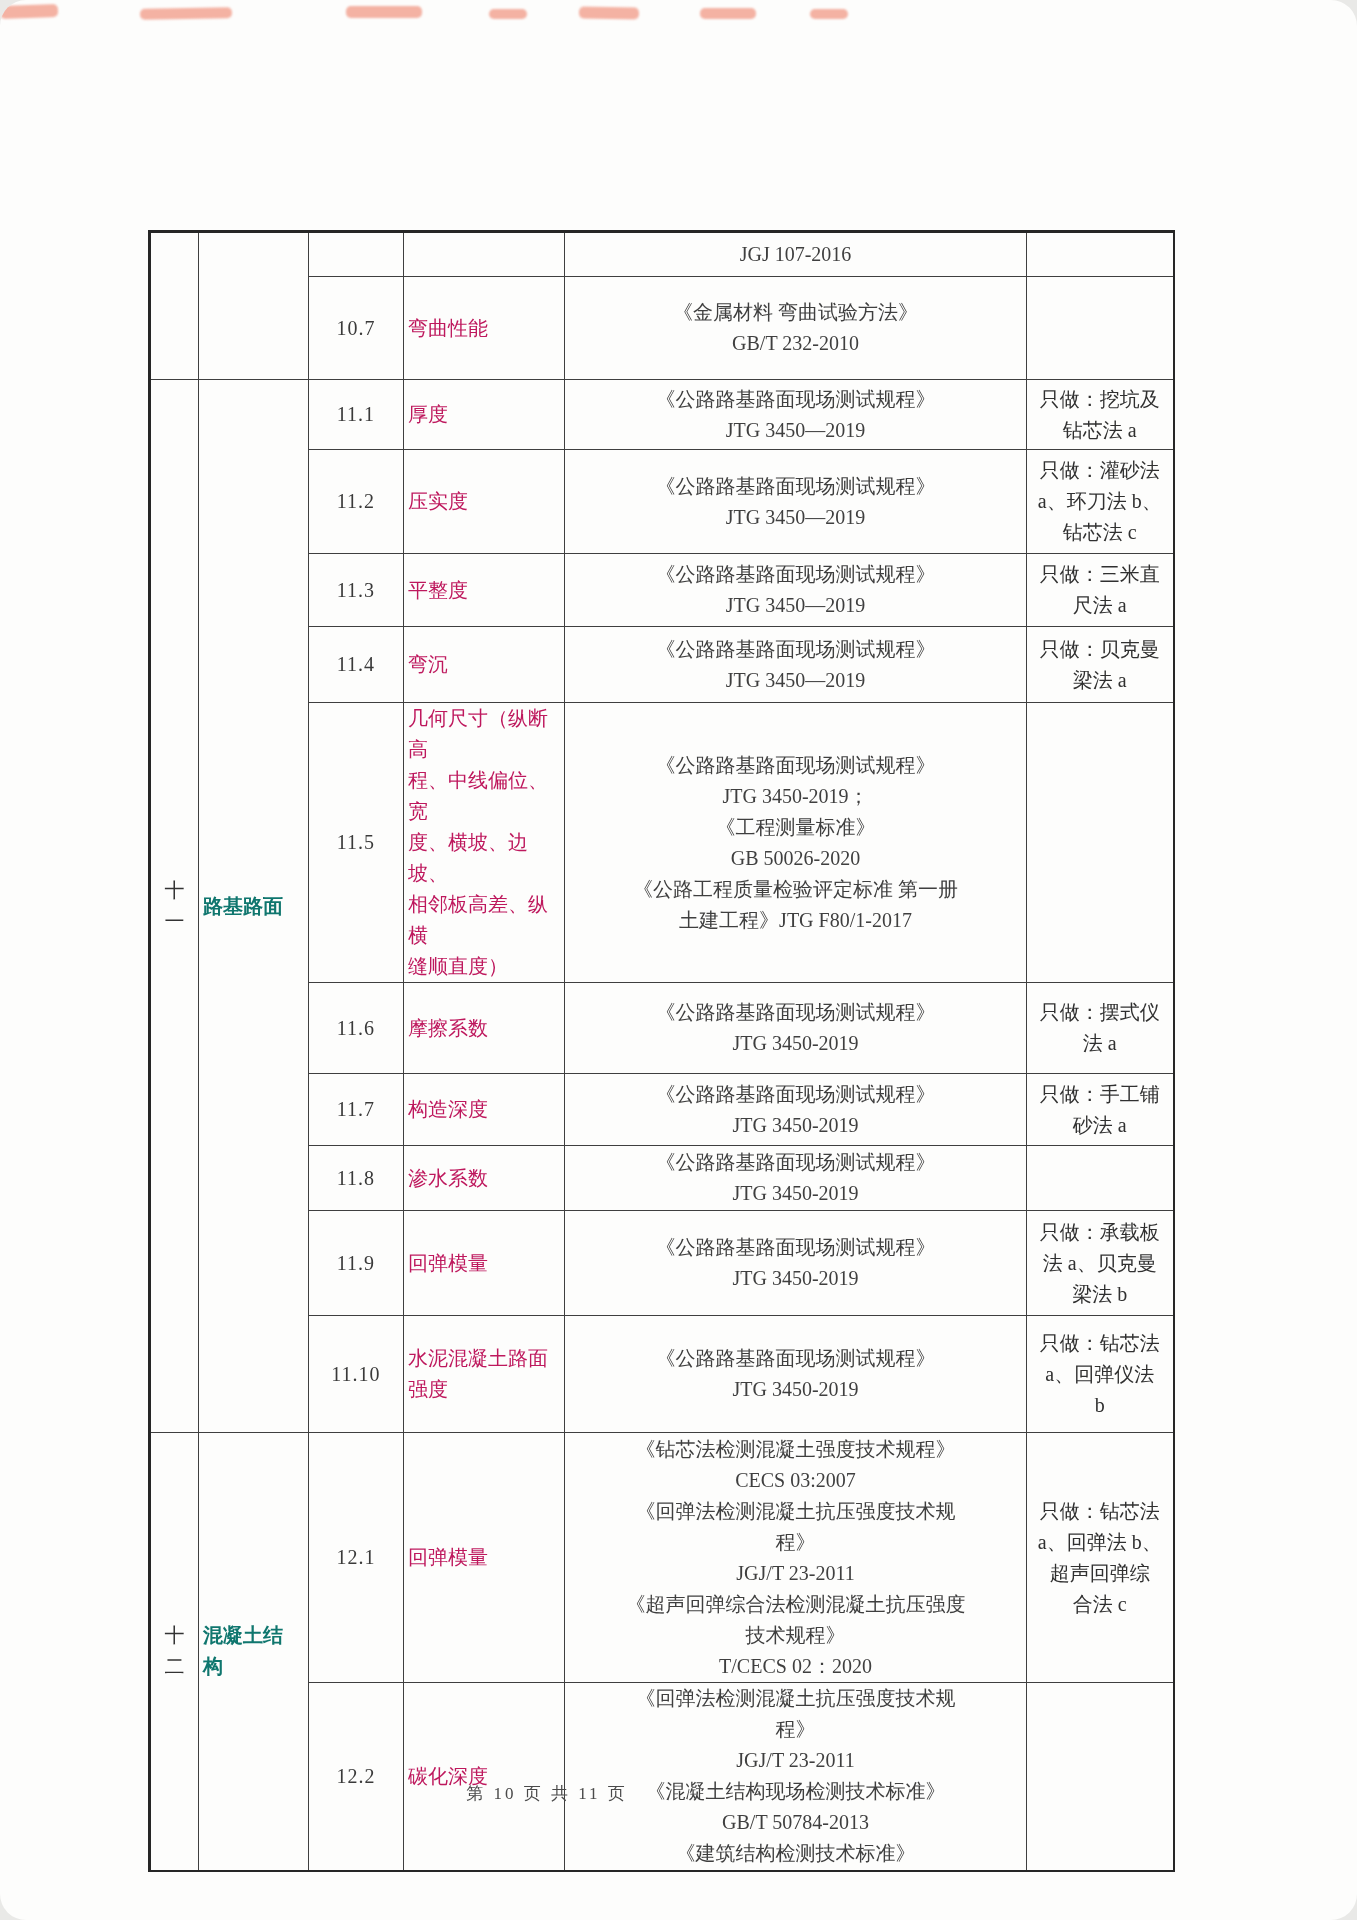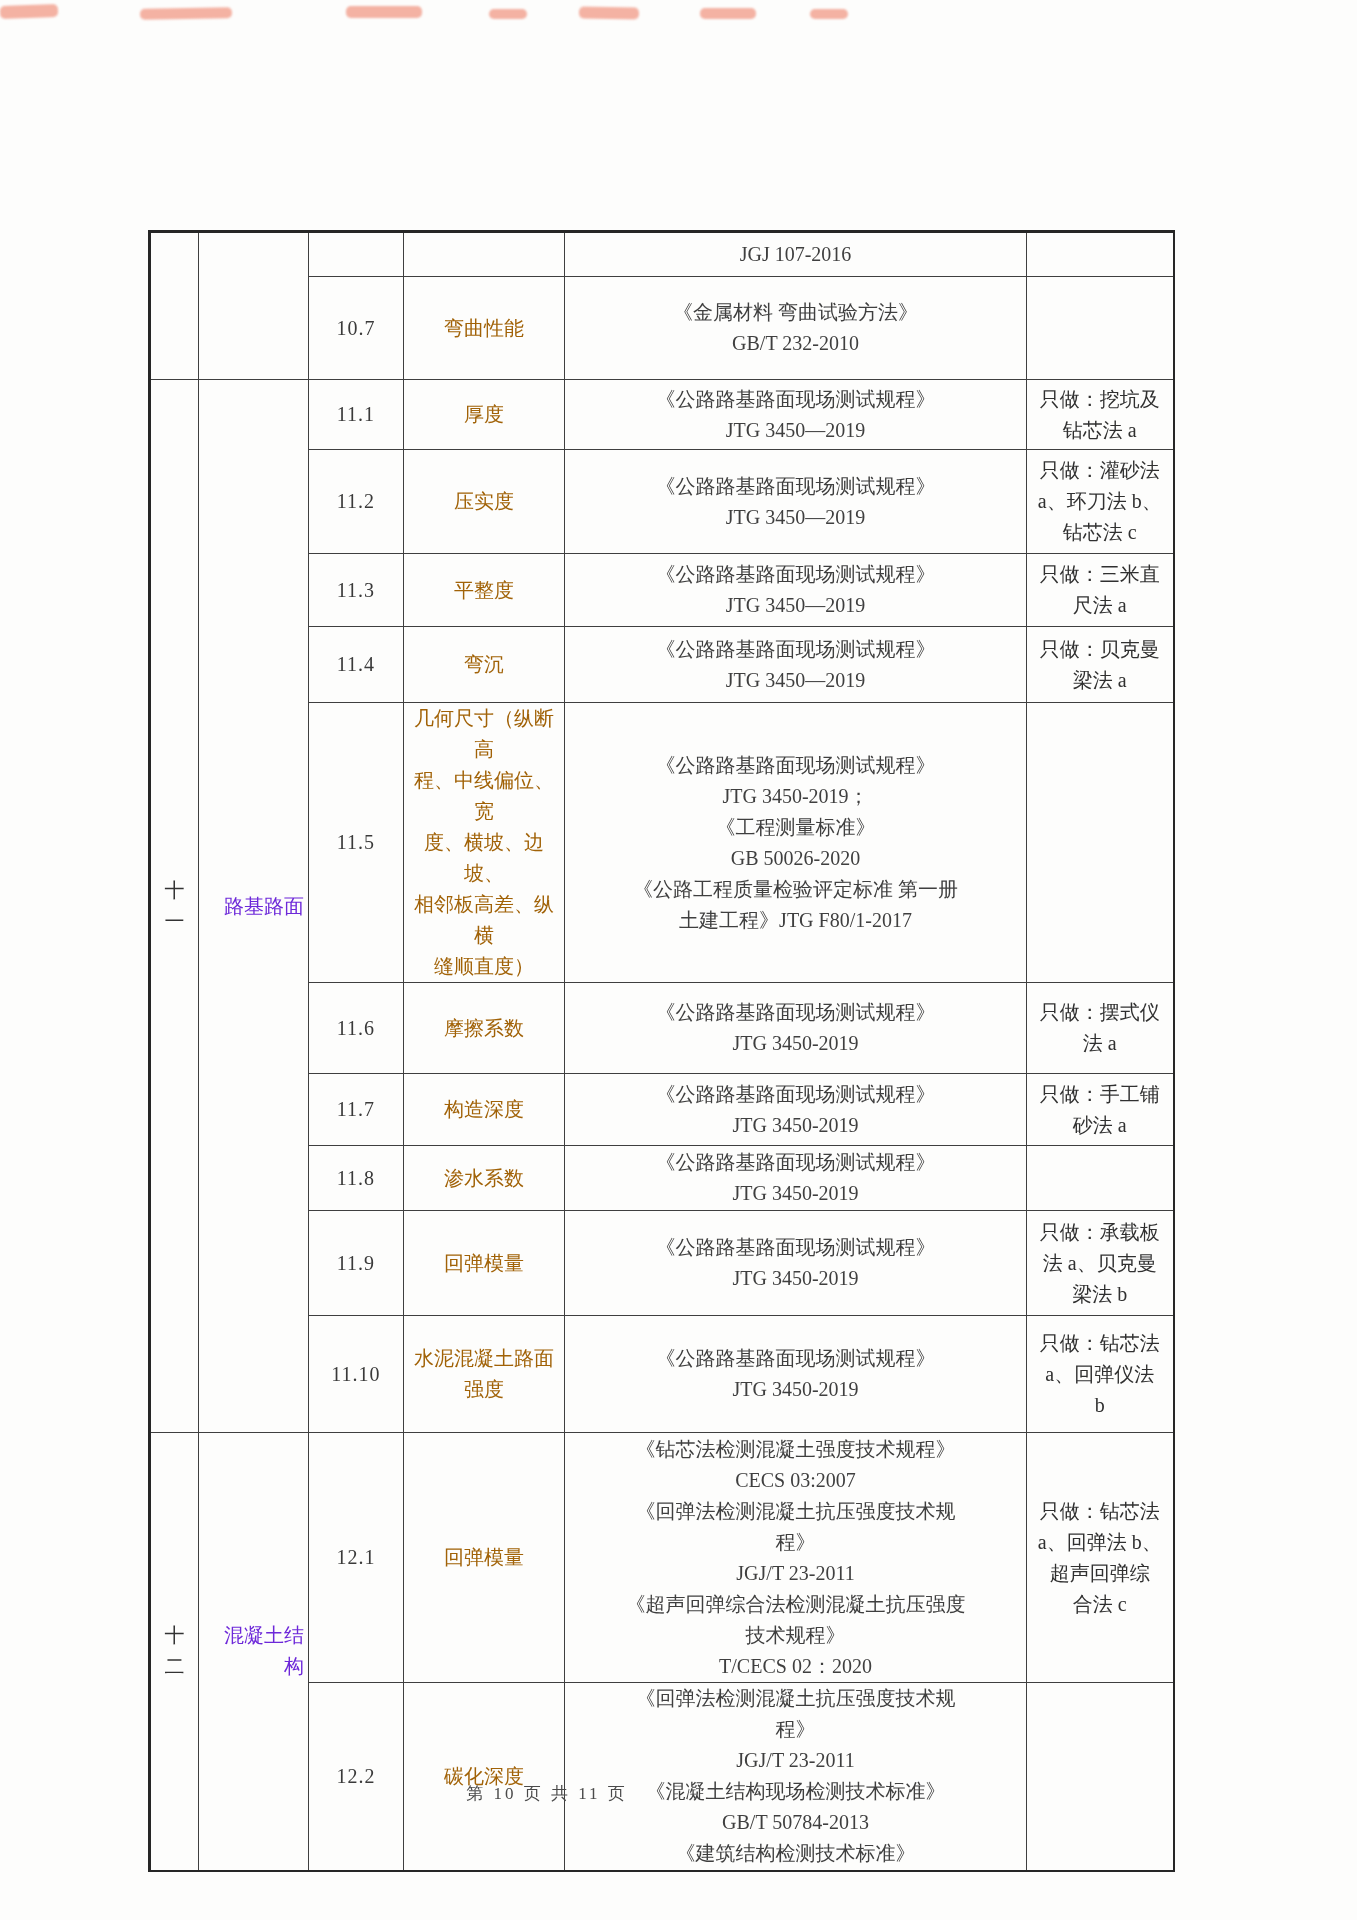--- a/index.html
+++ b/index.html
@@ -3,20 +3,21 @@
 <meta charset="utf-8">
 <style>
   html,body{margin:0;padding:0;background:#e9e9e7;}
   .page{
     position:relative;
     width:1357px;height:1920px;
     background:#fdfdfc;
     font-family:"Liberation Serif","DejaVu Serif",serif;
     color:#2e2e2e;
     overflow:hidden;
+    border-radius:26px;
   }
   
   .artifacts{position:absolute;top:0;left:0;width:100%;height:30px;}
   .mark{
     position:absolute;
     background:rgba(232,86,56,0.45);
     border-radius:5px;
     filter:blur(1.2px);
   }
   
@@ -29,23 +30,23 @@
   }
   table.cap td{
     border:1px solid #3f3f3f;
     padding:0 4px;
     vertical-align:middle;
     font-size:20px;
     line-height:31px;
     white-space:pre-line;
   }
   td.c-catno{text-align:center;font-size:21px;line-height:40px;color:#333;}
-  td.c-catname{text-align:right;font-size:21px;line-height:36px;color:#6d28d9;}
+  td.c-catname{text-align:left;font-size:21px;line-height:36px;color:#0f766e;font-weight:bold;}
   td.c-itemno{text-align:center;letter-spacing:1px;color:#3a3a3a;margin-top:11px;}
-  td.c-itemname{text-align:center;padding-left:9px;line-height:36px;color:#a16207;}
+  td.c-itemname{text-align:left;padding-left:9px;line-height:36px;color:#be185d;}
   td.c-standard{text-align:center;color:#3f3f3f;}
   td.c-remark{text-align:center;line-height:33px;color:#303030;}
   tr.r0{height:45px}  tr.r1{height:103px} tr.r2{height:70px}  tr.r3{height:104px}
   tr.r4{height:73px}  tr.r5{height:76px}  tr.r6{height:189px} tr.r7{height:91px}
   tr.r8{height:72px}  tr.r9{height:65px}  tr.r10{height:105px}tr.r11{height:117px}
   tr.r12{height:250px}tr.r13{height:188px}
   .footer{
     position:absolute;left:0;top:1782px;width:1094px;
     text-align:center;font-size:17px;color:#4a4a4a;letter-spacing:3px;
   }

